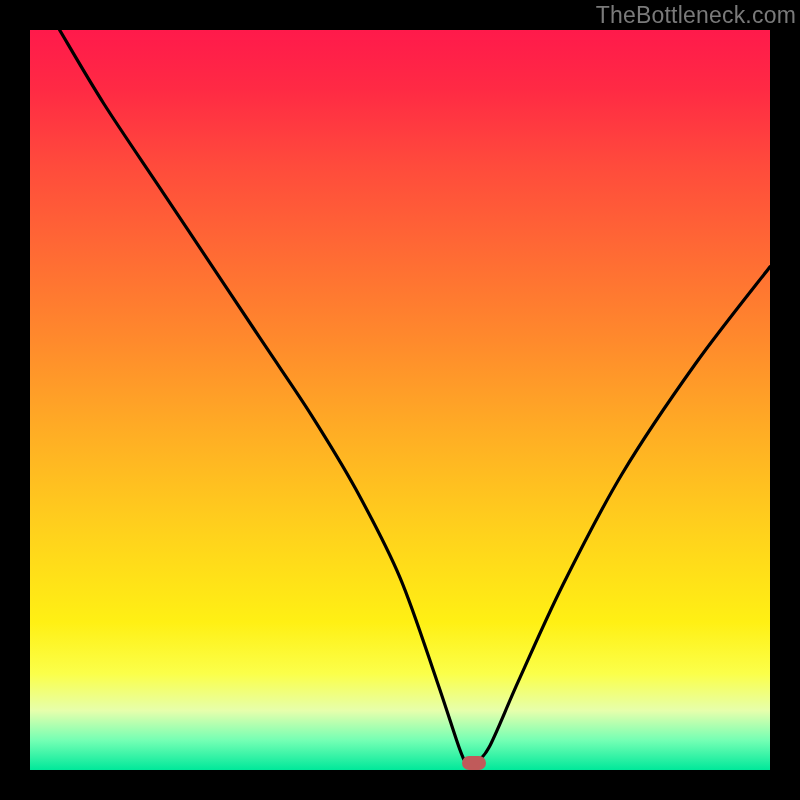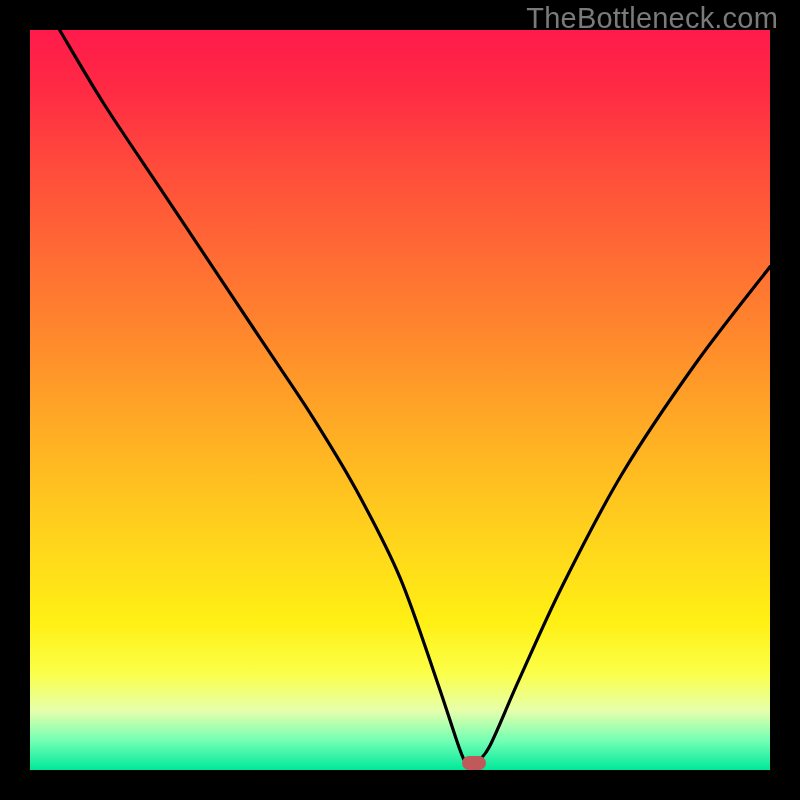--- a/index.html
+++ b/index.html
@@ -12,23 +12,23 @@
   }
   .frame {
     position: relative;
     width: 800px;
     height: 800px;
     background: #000;
   }
   .watermark {
     position: absolute;
     top: 2px;
-    right: 22px;
+    right: 4px;
     color: #7a7a7a;
-    font-size: 29px;
+    font-size: 23px;
     font-weight: 500;
     letter-spacing: 0.2px;
     z-index: 10;
   }
   .plot-area {
     position: absolute;
     left: 30px;
     top: 30px;
     width: 740px;
     height: 740px;

